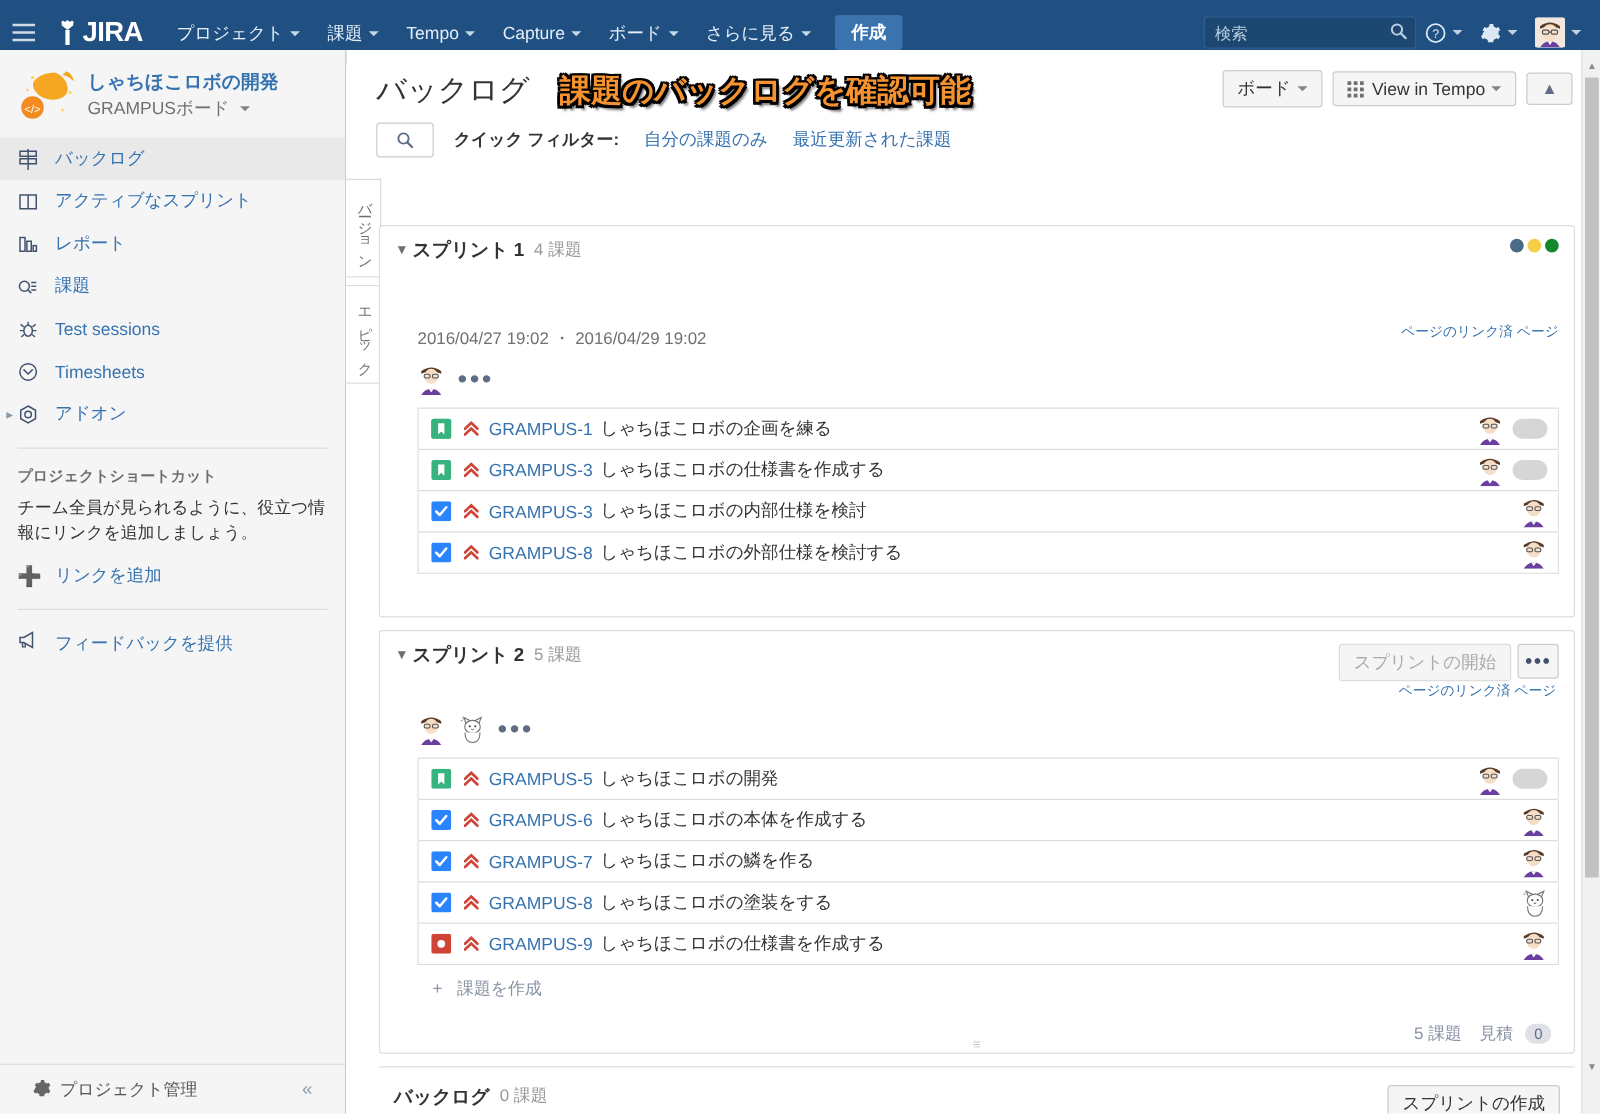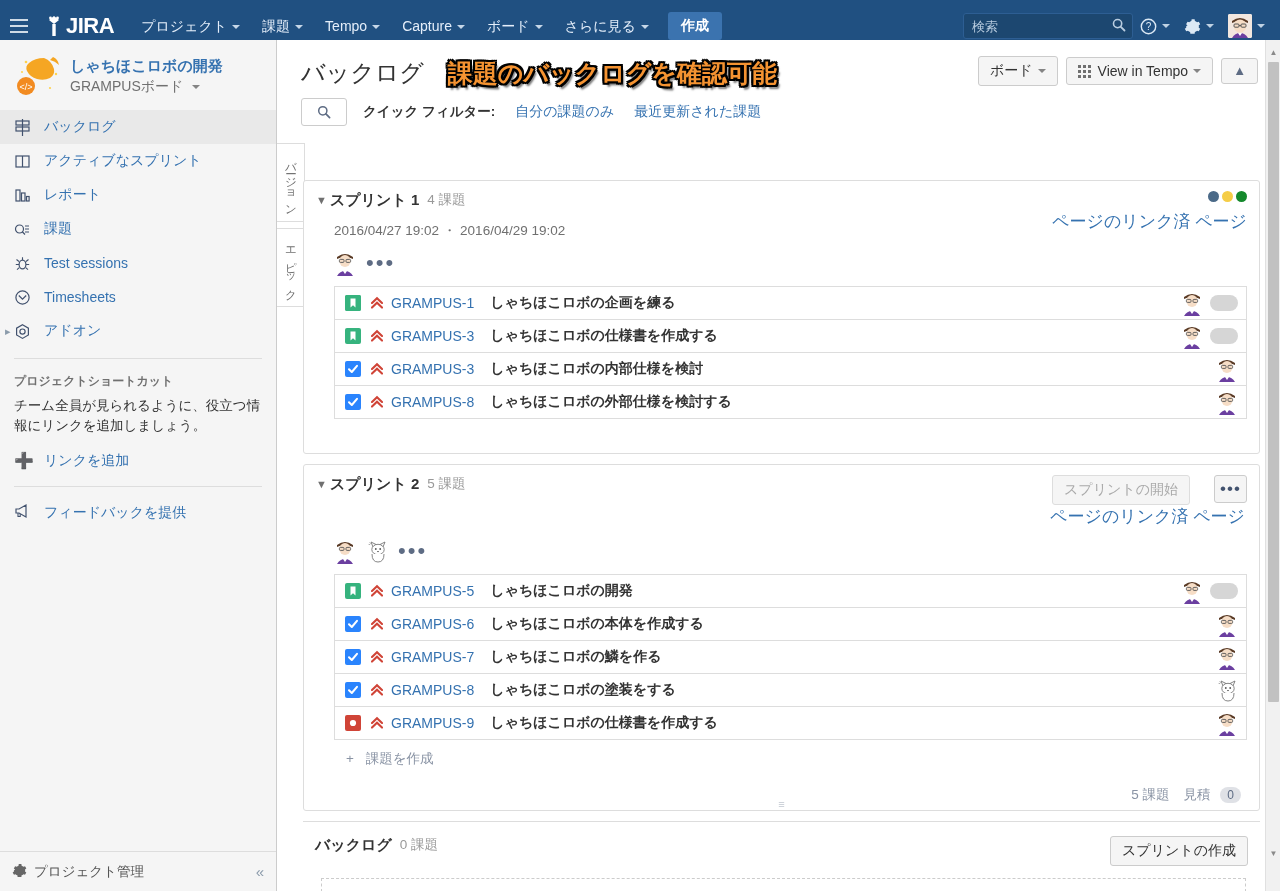--- a/index.html
+++ b/index.html
@@ -71,21 +71,21 @@
   .nav-ic { width: 30px; flex: 0 0 30px; display: flex; align-items: center; }
   .expander { position: absolute; left: 5px; color: #8b9bab; font-size: 11px; }
   .sb-divider { height: 1px; background: #ddd; margin: 10px 14px; }
   .sb-head { font-size: 12px; font-weight: bold; color: #707070; padding: 4px 14px 4px 14px; }
   .sb-desc { font-size: 13.5px; color: #333; padding: 2px 14px 10px 14px; line-height: 1.45; }
   .sb-link { display: flex; align-items: center; padding: 6px 14px; color: #3572b0; font-size: 14px; cursor: pointer; }
   .sb-link .plus { width: 30px; color: #707070; font-size: 16px; }
   .sb-bottom {
     position: absolute; bottom: 0; left: 0; width: 276px; height: 40px;
     border-top: 1px solid #ddd; background: #f5f5f5;
-    display: flex; align-items: center; padding: 0 12px; font-size: 13.5px; color: #555;
+    display: flex; align-items: center; padding: 0 26px; font-size: 13.5px; color: #555;
   }
   .sb-bottom .collapse { margin-left: auto; color: #8b9bab; font-size: 15px; cursor: pointer; }
 
   
   #main {
     position: absolute; top: 40px; left: 277px; width: 1003px; height: 851px;
     background: #fff; overflow: hidden;
   }
   .page-head { display: flex; align-items: flex-start; padding: 16px 22px 0 24px; }
   .page-title { font-size: 24px; color: #333; font-weight: normal; margin: 0; line-height: 34px; }
@@ -124,44 +124,44 @@
   .board-area { position: absolute; left: 26px; top: 140px; width: 957px; height: 711px; overflow: hidden; }
 
   .sprint {
     border: 1px solid #ddd; border-radius: 3px; background: #fff;
     margin: 0 0 10px 0; padding: 10px 12px 0 12px; position: relative;
   }
   .sprint-head { display: flex; align-items: flex-start; }
   .twisty { color: #707070; font-size: 11px; width: 14px; padding-top: 3px; cursor: pointer; }
   .sprint-name { font-size: 15px; font-weight: bold; color: #333; }
   .sprint-count { font-size: 13.5px; color: #999; margin-left: 8px; }
-  .sprint-actions { margin-left: auto; display: flex; align-items: flex-start; gap: 24px; }
+  .sprint-actions { margin-left: auto; display: flex; align-items: flex-start; gap: 5px; }
   .dots3 { display: flex; gap: 3px; align-items: center; }
   .dots3 i { width: 11px; height: 11px; border-radius: 50%; display: block; }
   .sprint-dates { font-size: 13.5px; color: #707070; padding: 12px 0 0 18px; }
-  .sprint-link { font-size: 17px; color: #3572b0; cursor: pointer; white-space: nowrap; }
+  .sprint-link { font-size: 11px; color: #3572b0; cursor: pointer; white-space: nowrap; }
   .row-link { display: flex; justify-content: flex-end; padding-right: 2px; }
   .avatar-row { display: flex; align-items: center; gap: 10px; padding: 10px 0 10px 18px; }
   .avatar { width: 22px; height: 26px; position: relative; }
   .kebab { color: #5e6c84; font-size: 22px; line-height: 10px; letter-spacing: 2px; cursor: pointer; }
   .kebab-btn {
     border: 1px solid #ccc; border-radius: 3px; background: #f5f5f5;
     width: 33px; height: 28px; display:flex; align-items:center; justify-content:center; cursor:pointer;
   }
   .kebab-btn span { color: #42526e; font-size: 17px; line-height: 6px; letter-spacing: 1px; }
 
   .issue-list { border: 1px solid #ddd; border-top: 0; margin: 0 0 0 18px; }
   .issue-row {
     display: flex; align-items: center; height: 33px; padding: 0 8px 0 10px;
     border-top: 1px solid #ddd; background: #fff; cursor: pointer;
   }
   .type-ic { width: 16px; height: 16px; flex: 0 0 16px; margin-right: 9px; border-radius: 2px; position: relative; }
   .prio-ic { width: 14px; flex: 0 0 14px; margin-right: 7px; display:flex; align-items:center; justify-content:center; }
   .issue-key { color: #3572b0; font-size: 14px; white-space: nowrap; }
-  .issue-sum { color: #333; font-size: 14px; margin-left: 16px; white-space: nowrap; overflow: hidden; text-overflow: ellipsis; font-weight: bold; }
+  .issue-sum { color: #333; font-size: 14px; margin-left: 6px; white-space: nowrap; overflow: hidden; text-overflow: ellipsis; }
   .issue-right { margin-left: auto; display: flex; align-items: center; gap: 7px; }
   .est-pill { width: 28px; height: 16px; border-radius: 9px; background: #d6d6d6; display: block; }
   .create-issue { padding: 10px 0 4px 30px; font-size: 13.5px; color: #8993a4; cursor: pointer; }
   .create-issue .pl { margin-right: 8px; }
   .sprint-foot { display: flex; align-items: center; justify-content: flex-end; padding: 14px 6px 6px 0; font-size: 13.5px; color: #8993a4; gap: 14px; }
   .foot-pill { background: #dfe1e6; border-radius: 9px; padding: 1px 7px; font-size: 12px; color: #5e6c84; margin-left: 6px; }
   .grip { position: absolute; left: 50%; bottom: 2px; transform: translateX(-50%); color: #c1c7d0; font-size: 11px; line-height: 8px; cursor: ns-resize; }
 
   .backlog-sec { border-top: 1px solid #ddd; padding: 14px 12px 0 12px; margin-top: 2px; display:flex; align-items:flex-start;}
   .dropzone { margin: 12px 14px 0 18px; height: 14px; border: 1px dashed #ccc; border-bottom: 0; }
@@ -429,21 +429,21 @@
         <span class="sprint-name">スプリント 1</span>
         <span class="sprint-count">4 課題</span>
         <div class="sprint-actions">
           <span class="dots3">
             <i style="background:#4b6a88"></i>
             <i style="background:#f5cd47"></i>
             <i style="background:#14892c"></i>
           </span>
         </div>
       </div>
-      <div style="display:flex;align-items:flex-start;">
+      <div style="display:flex;align-items:center;margin-top:40px;">
         <div class="sprint-dates">2016/04/27 19:02 ・ 2016/04/29 19:02</div>
         <div style="margin-left:auto" class="sprint-link">ページのリンク済 ページ</div>
       </div>
       <div class="avatar-row">
         <span class="avatar">
           <svg width="22" height="26" viewBox="0 0 22 26">
             <path d="M3 7 q8-6 16 0 v2 q-8-4-16 0z" fill="#5a3b26"></path>
             <ellipse cx="11" cy="11" rx="5.6" ry="6" fill="#f6ddc6"></ellipse>
             <rect x="5.4" y="9.4" width="4.6" height="3" rx="1" fill="none" stroke="#555" stroke-width=".9"></rect>
             <rect x="12" y="9.4" width="4.6" height="3" rx="1" fill="none" stroke="#555" stroke-width=".9"></rect>

